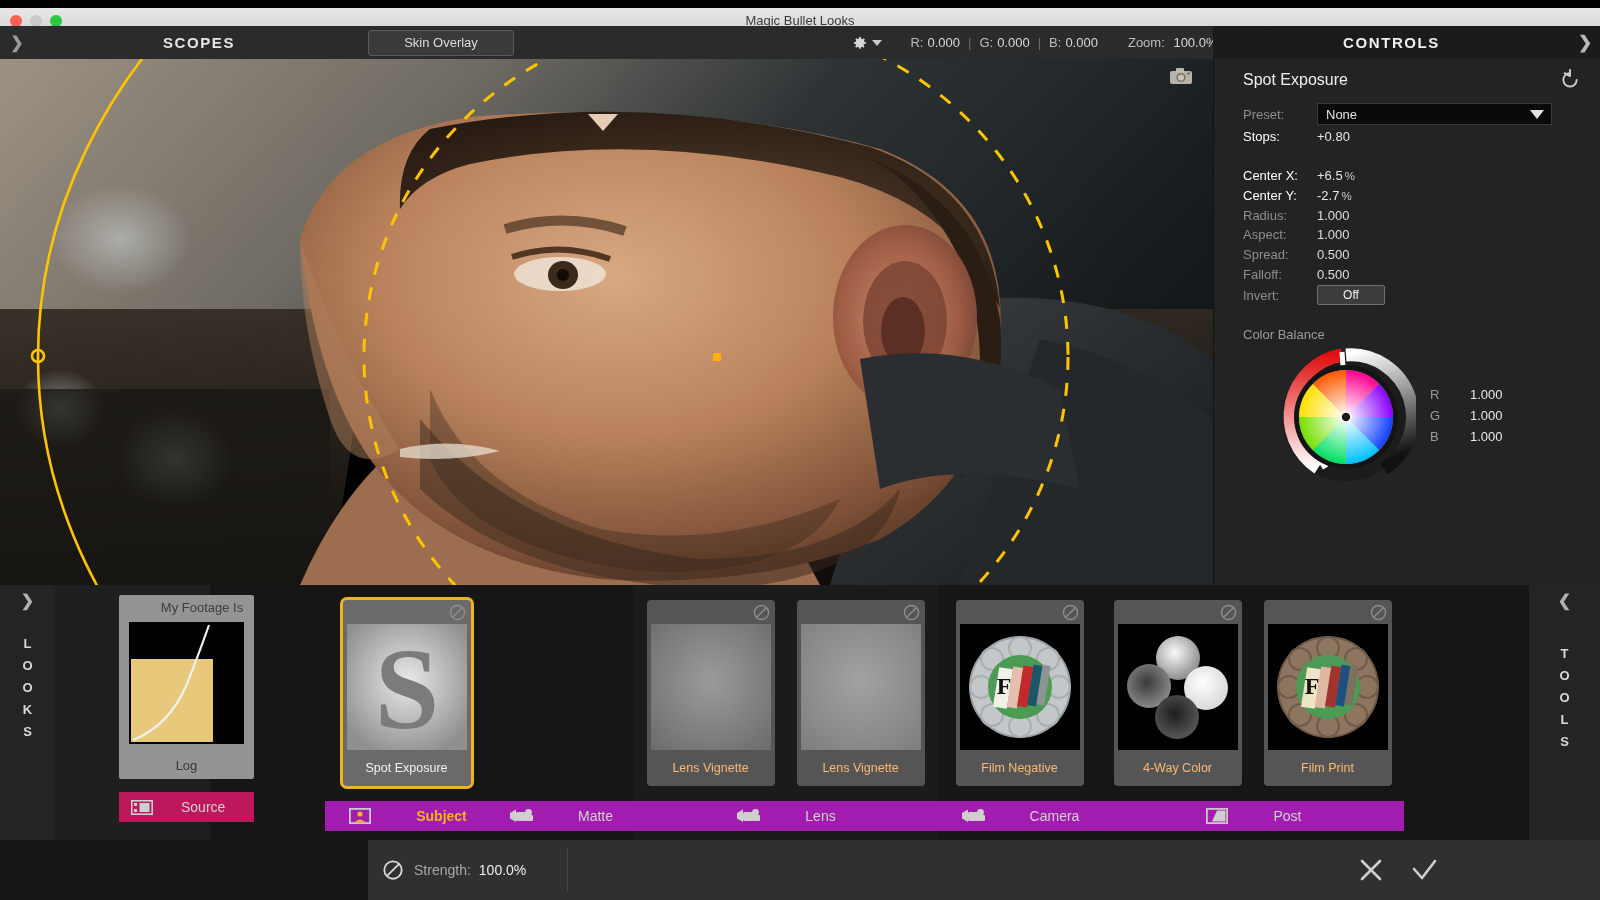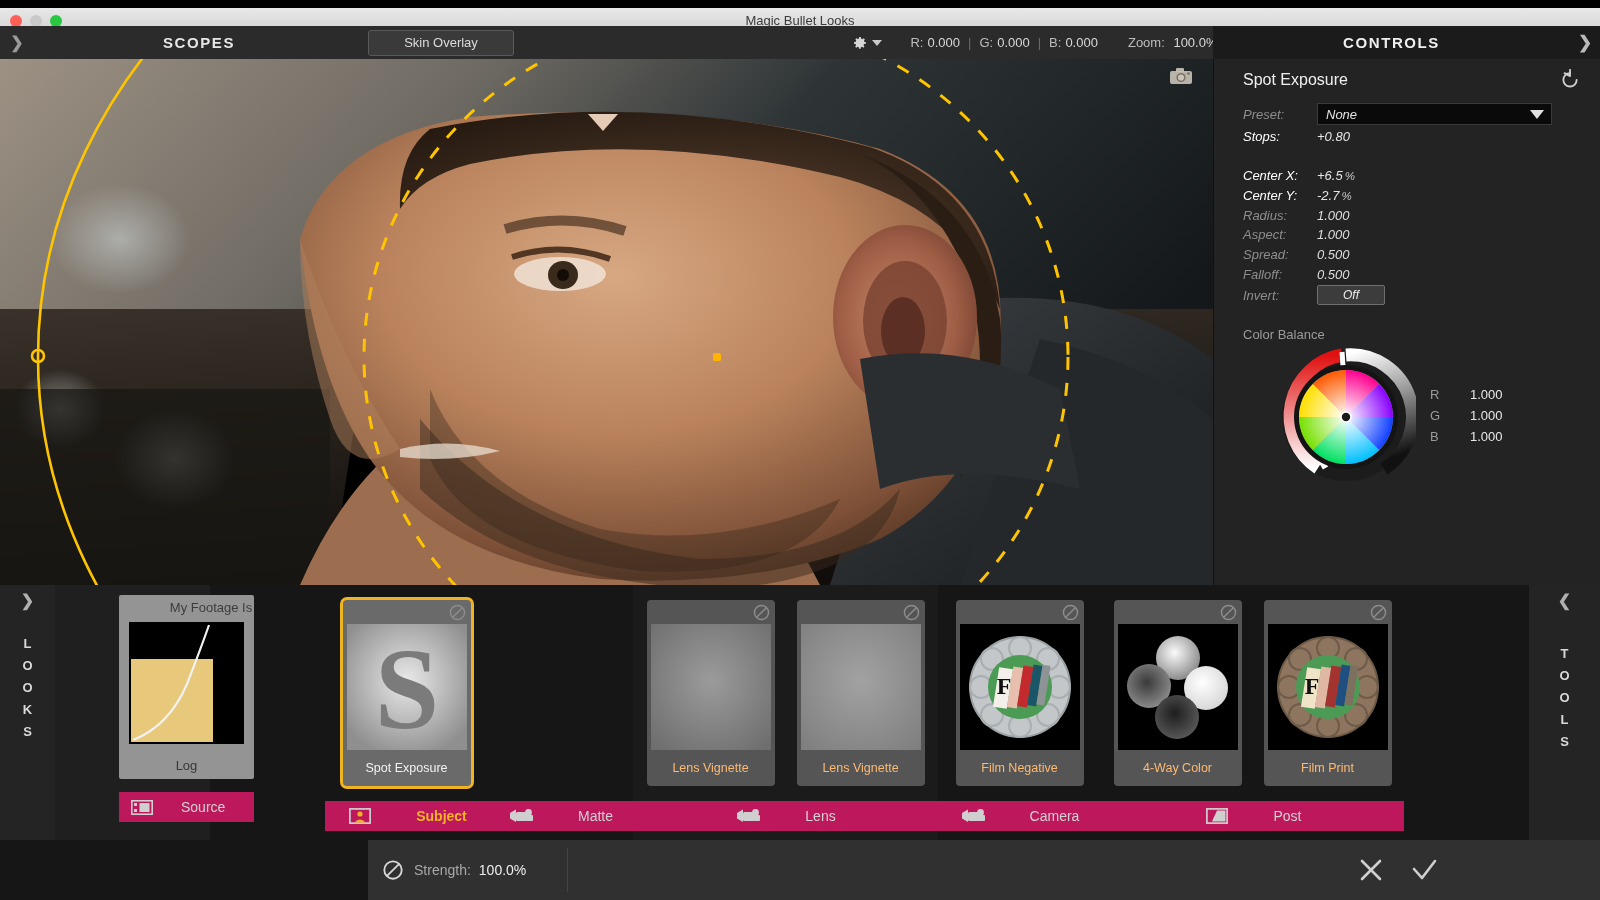--- a/index.html
+++ b/index.html
@@ -76,21 +76,21 @@
   
   .ov { position:absolute; inset:0; pointer-events:none; }
 
   
   .controls-panel {
     position:absolute; left:1213px; top:59px; width:387px; height:526px;
     background:#232323; border-left:1px solid #111;
   }
   .cp-title { position:absolute; left:29px; top:12px; color:#efefef; font-size:16px; }
   .reset-icon { position:absolute; right:20px; top:10px; width:20px; height:20px; }
-  .row { position:absolute; display:flex; align-items:center; font-size:13px;font-style:italic; }
+  .row { position:absolute; display:flex; align-items:center; font-size:13px; }
   .lab { color:#8e8e8e; width:74px; }
   .lab.bright { color:#ffffff; }
   .val { color:#e6e6e6; }
   .val.dim { color:#dedede; }
   .pct { color:#c9c9c9; font-size:11.5px; margin-left:2px; }
   .preset-sel {
     width:235px; height:22px; background:#0a0a0a; border:1px solid #3a3a3a;
     display:flex; align-items:center; padding:0 8px; color:#e4e4e4; font-size:13px;
     position:relative;
   }
@@ -123,34 +123,34 @@
   }
   .tools-chev { position:absolute; left:0; top:6px; width:71px; text-align:center; color:#b0b0b0; font-size:16px; font-weight:bold; }
   .tools-txt {
     position:absolute; left:0; top:58px; width:71px; text-align:center;
     color:#d8d8d8; font-size:13px; font-weight:bold; line-height:22px;
   }
 
   .group { position:absolute; top:0; height:255px; }
   .group-body { position:absolute; left:0; top:0; right:0; height:216px; display:flex; align-items:flex-start; justify-content:center; gap:22px; padding-top:15px; }
   .group-bar {
-    position:absolute; left:0; right:0; bottom:9px; height:30px; background:#be185d;
+    position:absolute; left:0; right:0; bottom:9px; height:30px; background:#a21caf;
     display:flex; align-items:center; justify-content:center; gap:0;
   }
   .group-bar .gicon { width:28px; display:flex; align-items:center; justify-content:center; }
   .group-bar .glabel { color:#d2d2d2; font-size:14px; margin-left:42px; }
   .group-bar.active .glabel { color:#f0b323; font-weight:bold; }
 
   
   .source-panel { position:absolute; left:64px; top:0px; width:135px; height:246px; }
   .src-card {
     position:absolute; left:0; top:10px; width:135px; height:184px;
     background:#949494; border-radius:2px;
   }
-  .src-title { position:absolute; left:10px; top:5px; width:135px; text-align:center; color:#3d3d3d; font-size:13px;padding-left:29px; }
+  .src-title { position:absolute; left:1px; top:5px; width:135px; text-align:center; color:#3d3d3d; font-size:13px;padding-left:29px; }
   .src-graph { position:absolute; left:10px; top:27px; width:115px; height:122px; background:#000; }
   .src-sub { position:absolute; left:0; bottom:6px; width:135px; text-align:center; color:#383838; font-size:13px; }
   .src-bar { position:absolute; left:0; bottom:9px; width:135px; height:30px; background:#be185d; display:flex; align-items:center; }
   .src-bar .sicon { width:34px; display:flex; align-items:center; justify-content:center; margin-left:6px; }
   .src-bar .slabel { color:#d2d2d2; font-size:14px; margin-left:22px; }
 
   
   .card { position:relative; width:128px; height:186px; background:#555; border-radius:4px; }
   .card.sel { box-shadow:0 0 0 3px #f0b323; background:#6a6a6a; }
   .card-top { position:absolute; left:0; top:0; width:100%; height:24px; }

